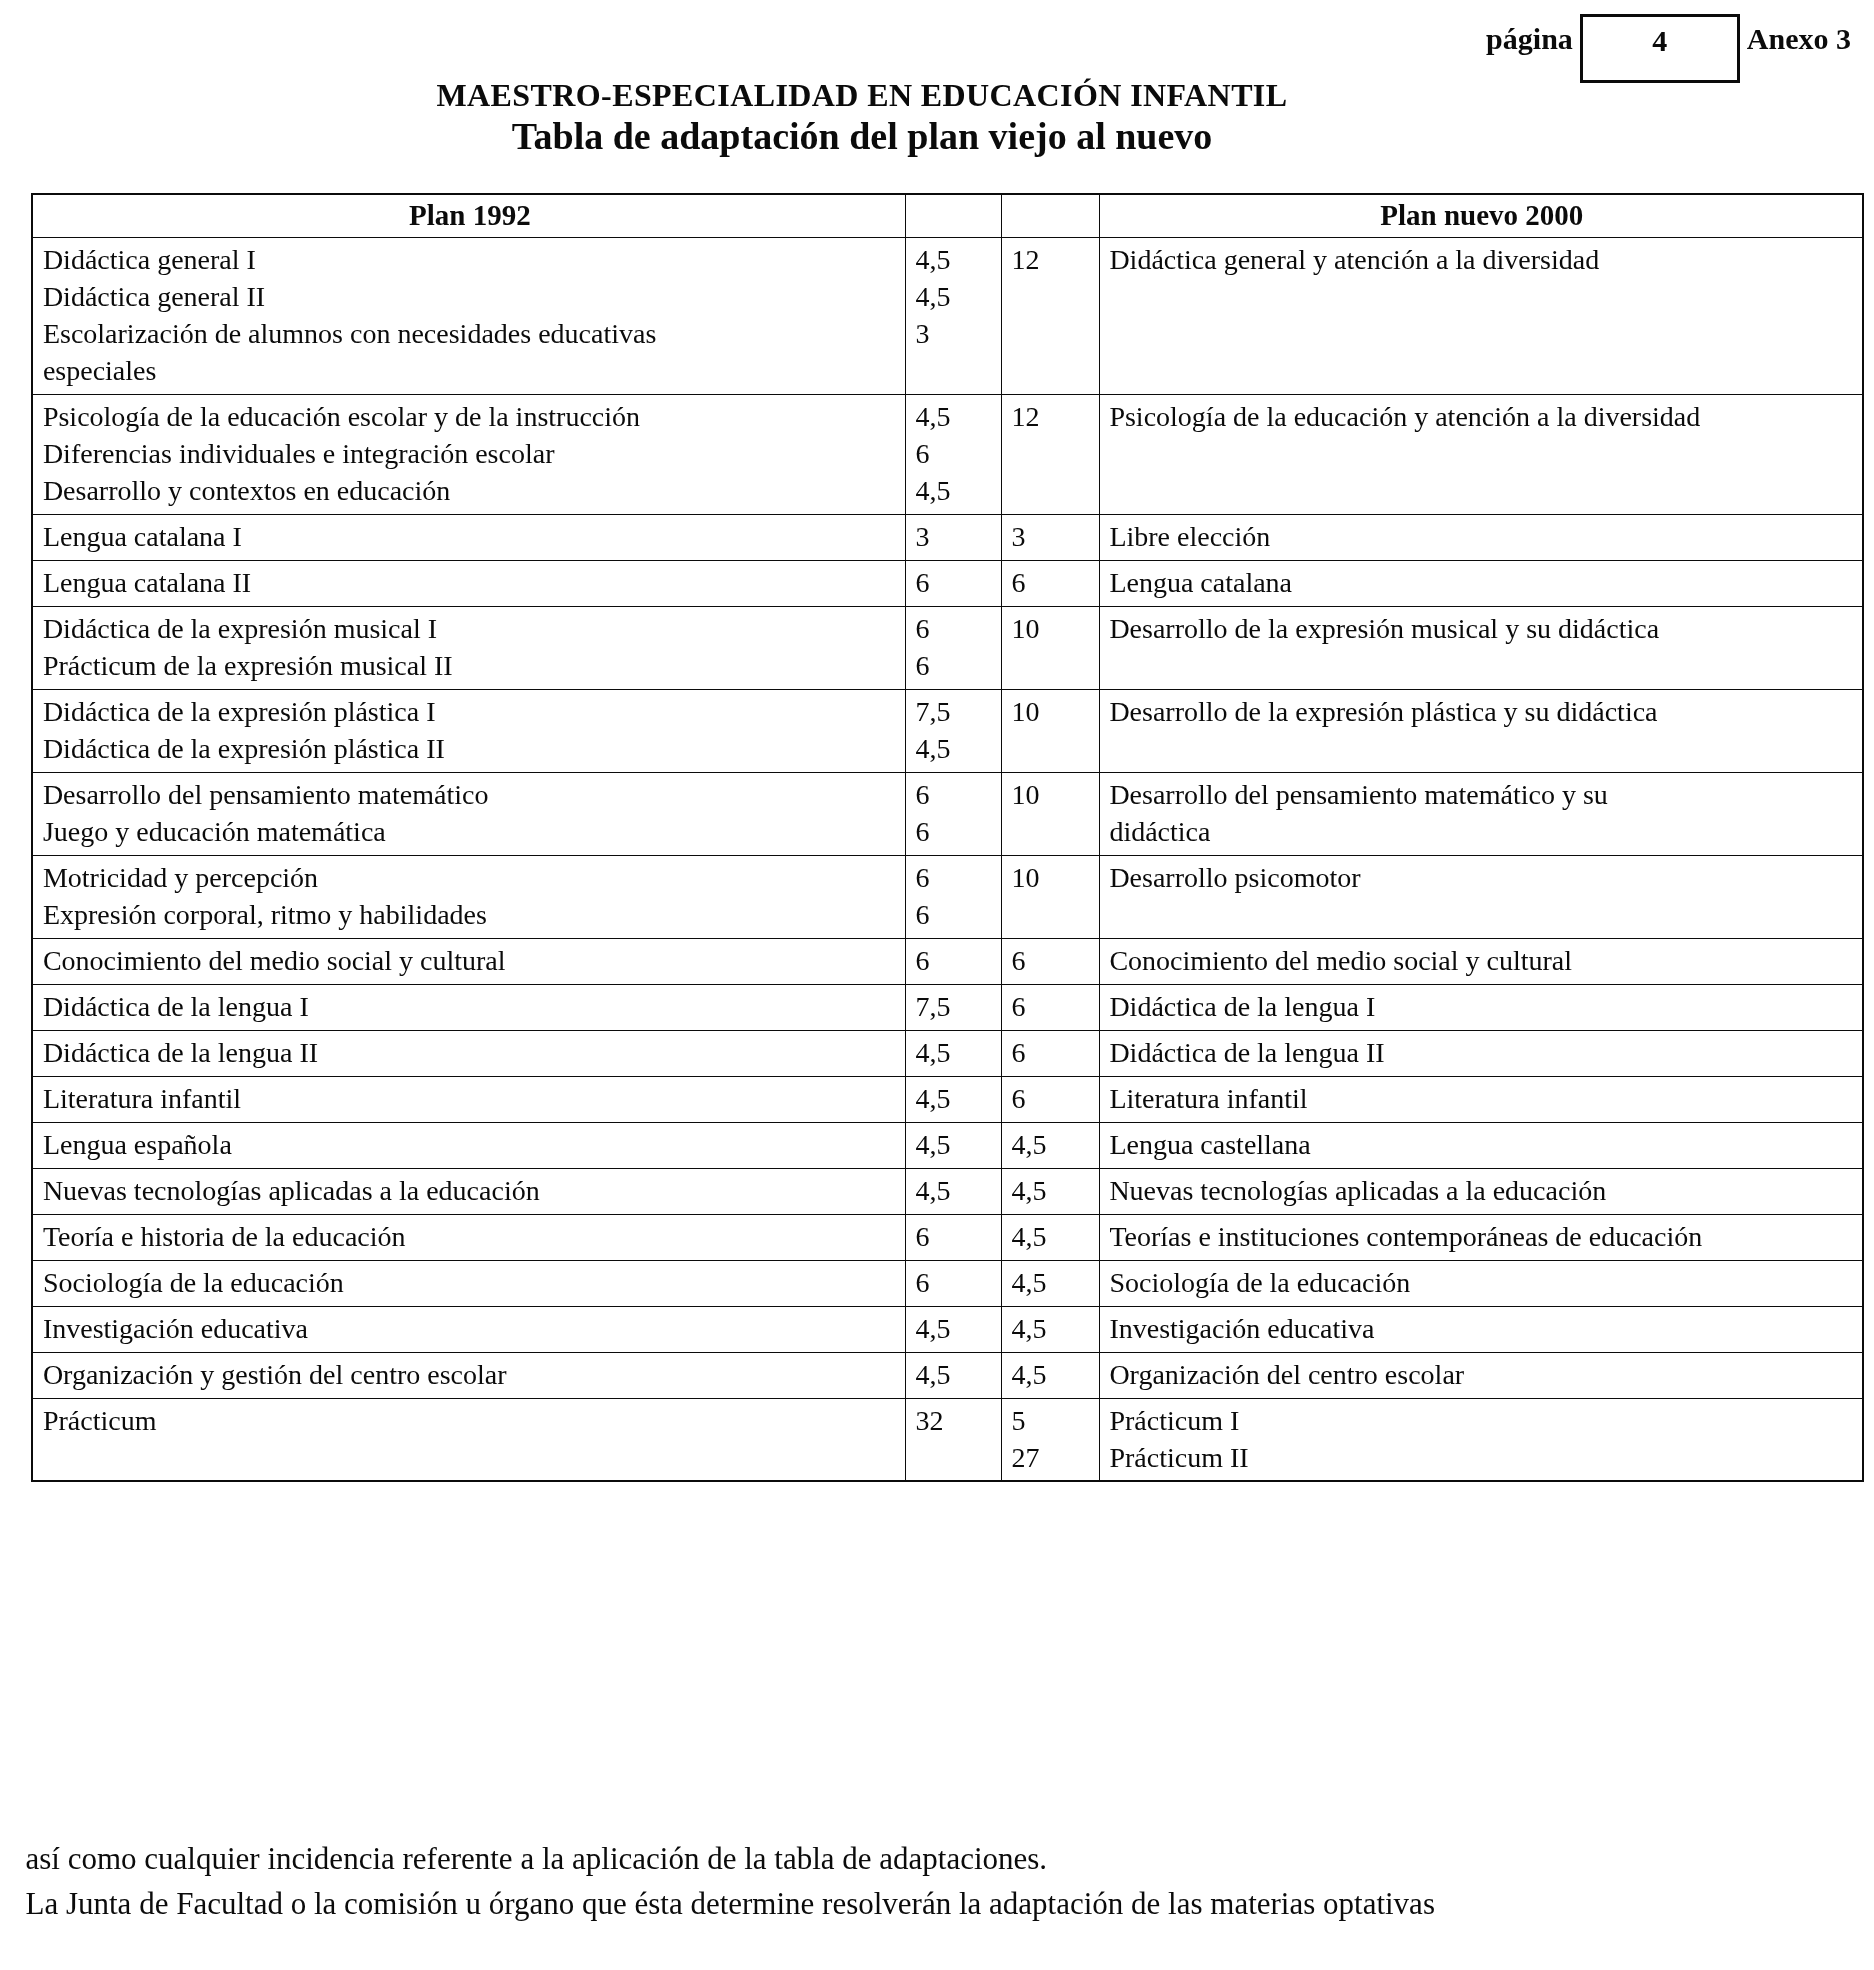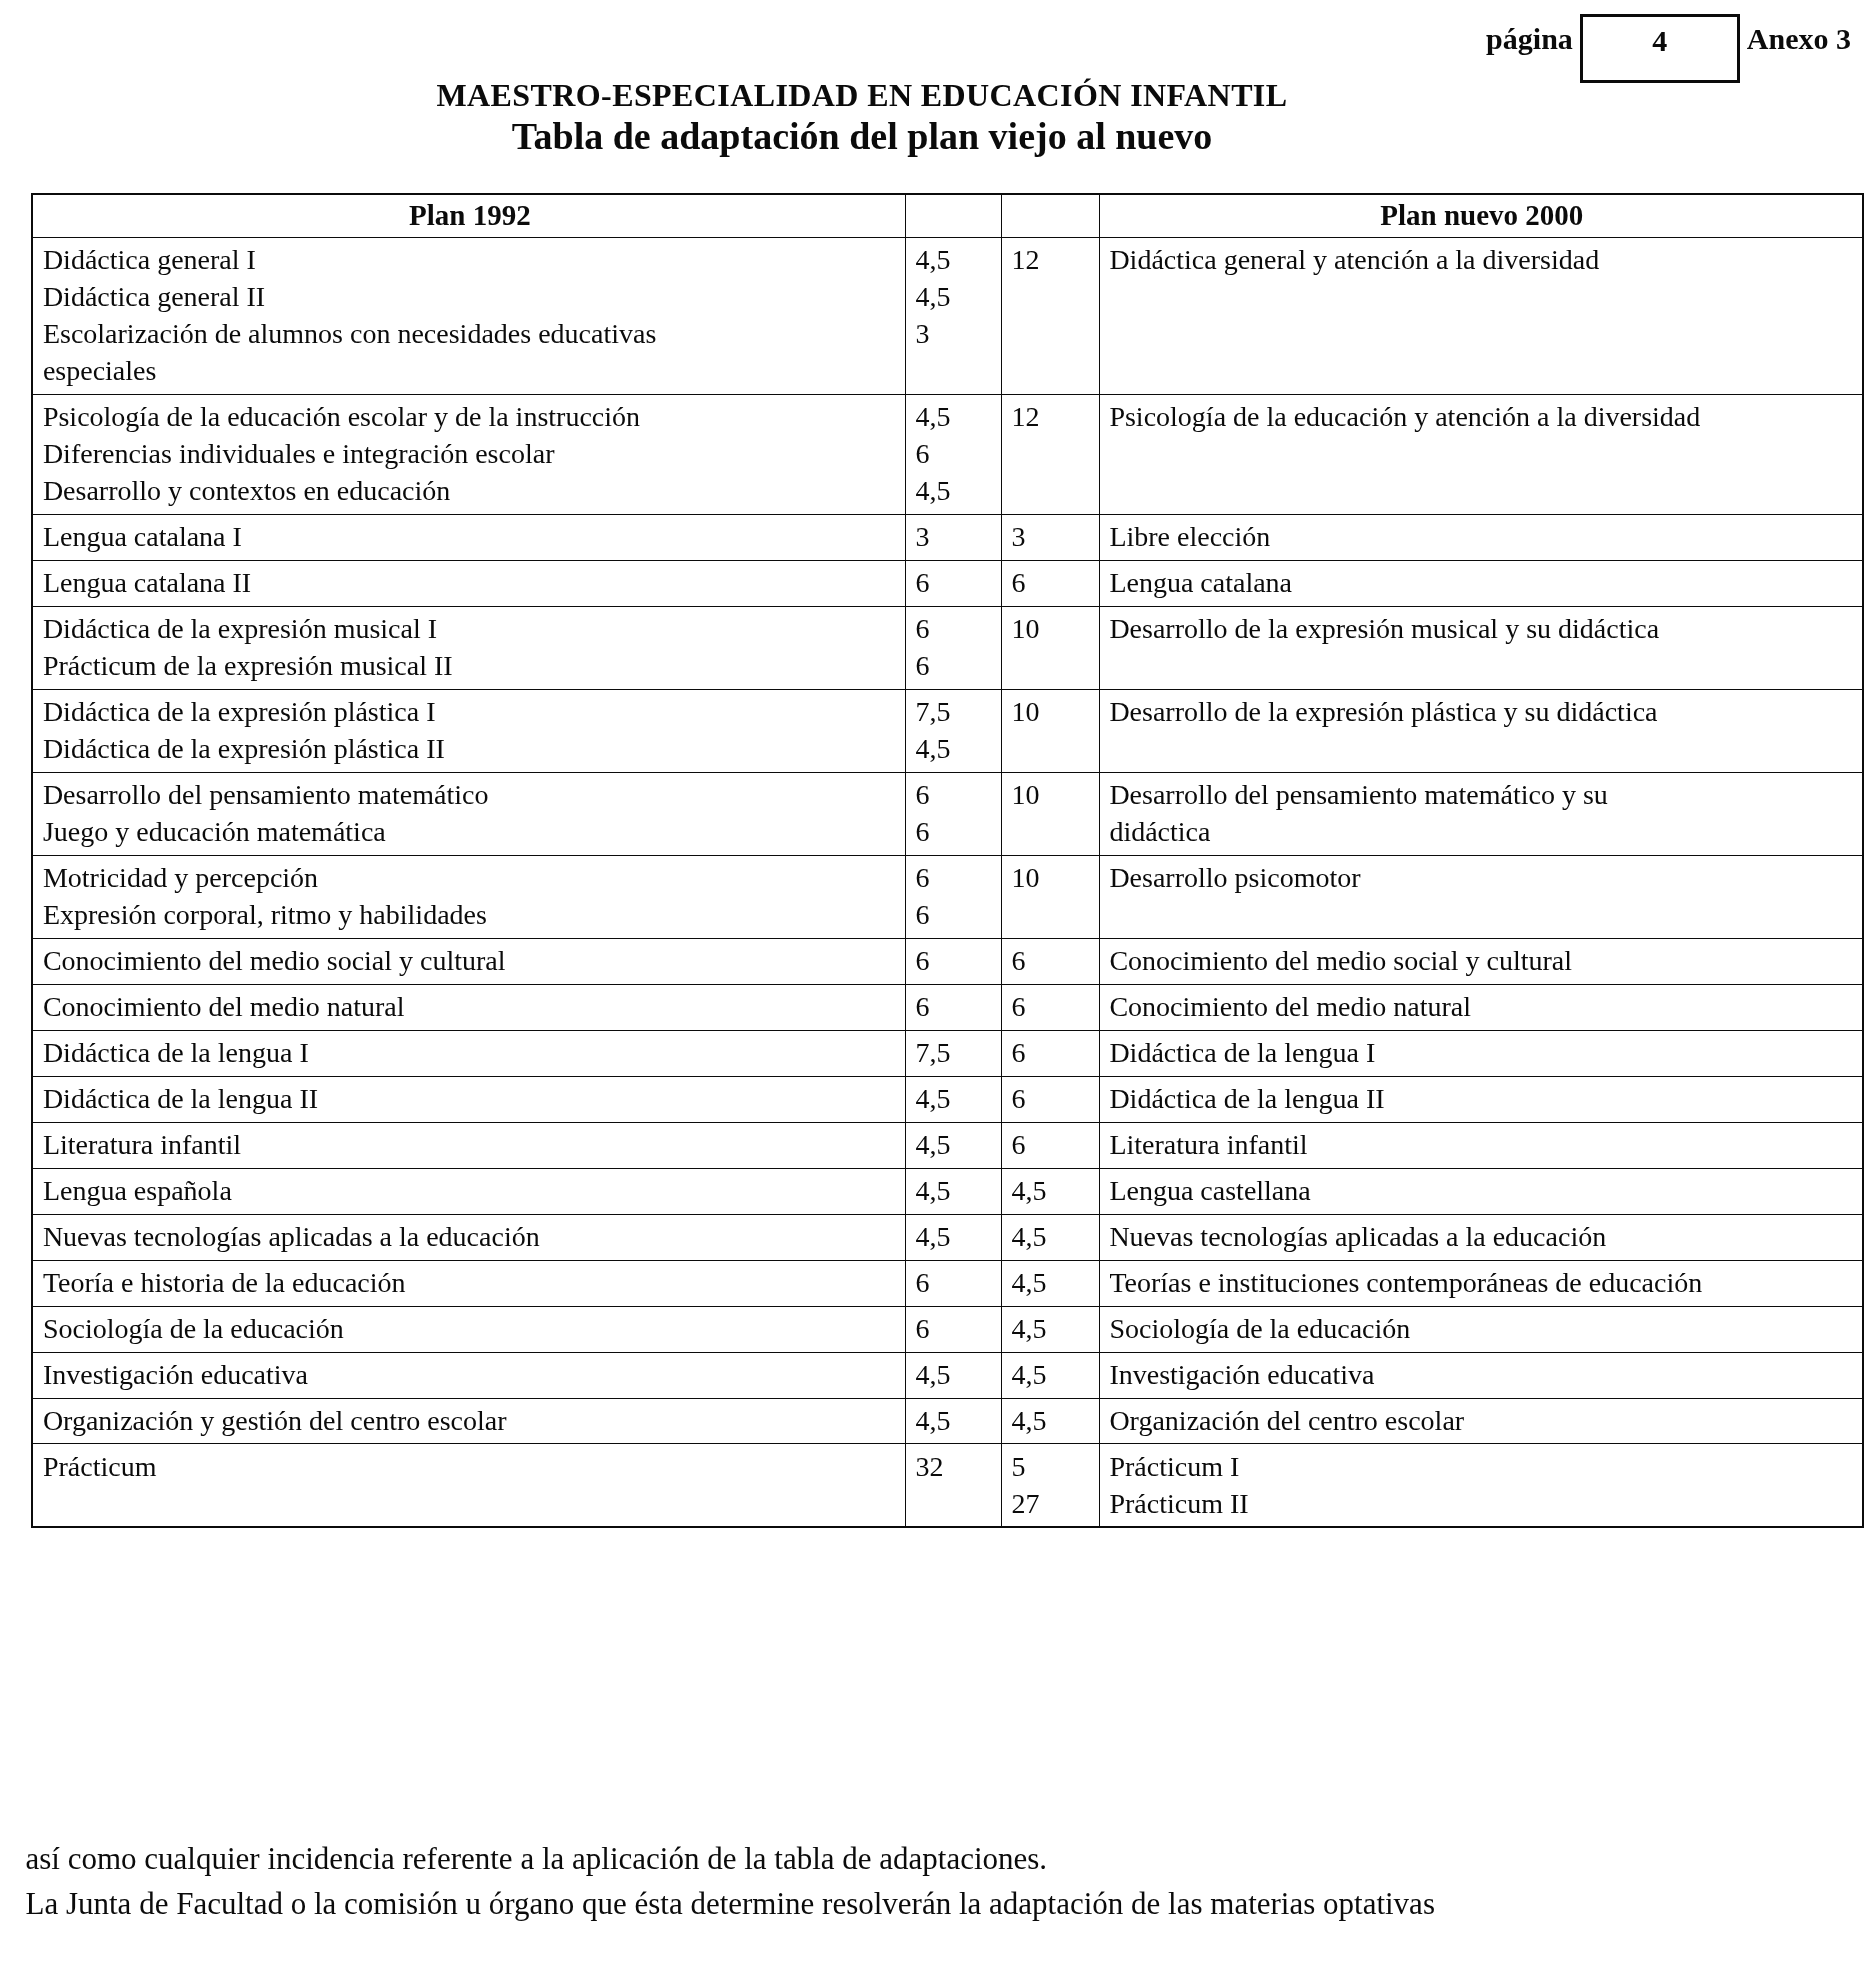--- a/index.html
+++ b/index.html
@@ -275,34 +275,20 @@
             </td>
             <td class="c-num">
               <div class="line">6</div>
             </td>
             <td class="c-right">
               <div class="line">Conocimiento del medio social y cultural</div>
             </td>
           </tr>
           <tr>
             <td class="c-left">
-              <div class="line">Conocimiento del medio natural</div>
-            </td>
-            <td class="c-num">
-              <div class="line">6</div>
-            </td>
-            <td class="c-num">
-              <div class="line">6</div>
-            </td>
-            <td class="c-right">
-              <div class="line">Conocimiento del medio natural</div>
-            </td>
-          </tr>
-          <tr>
-            <td class="c-left">
               <div class="line">Didáctica de la lengua I</div>
             </td>
             <td class="c-num">
               <div class="line">7,5</div>
             </td>
             <td class="c-num">
               <div class="line">6</div>
             </td>
             <td class="c-right">
               <div class="line">Didáctica de la lengua I</div>

